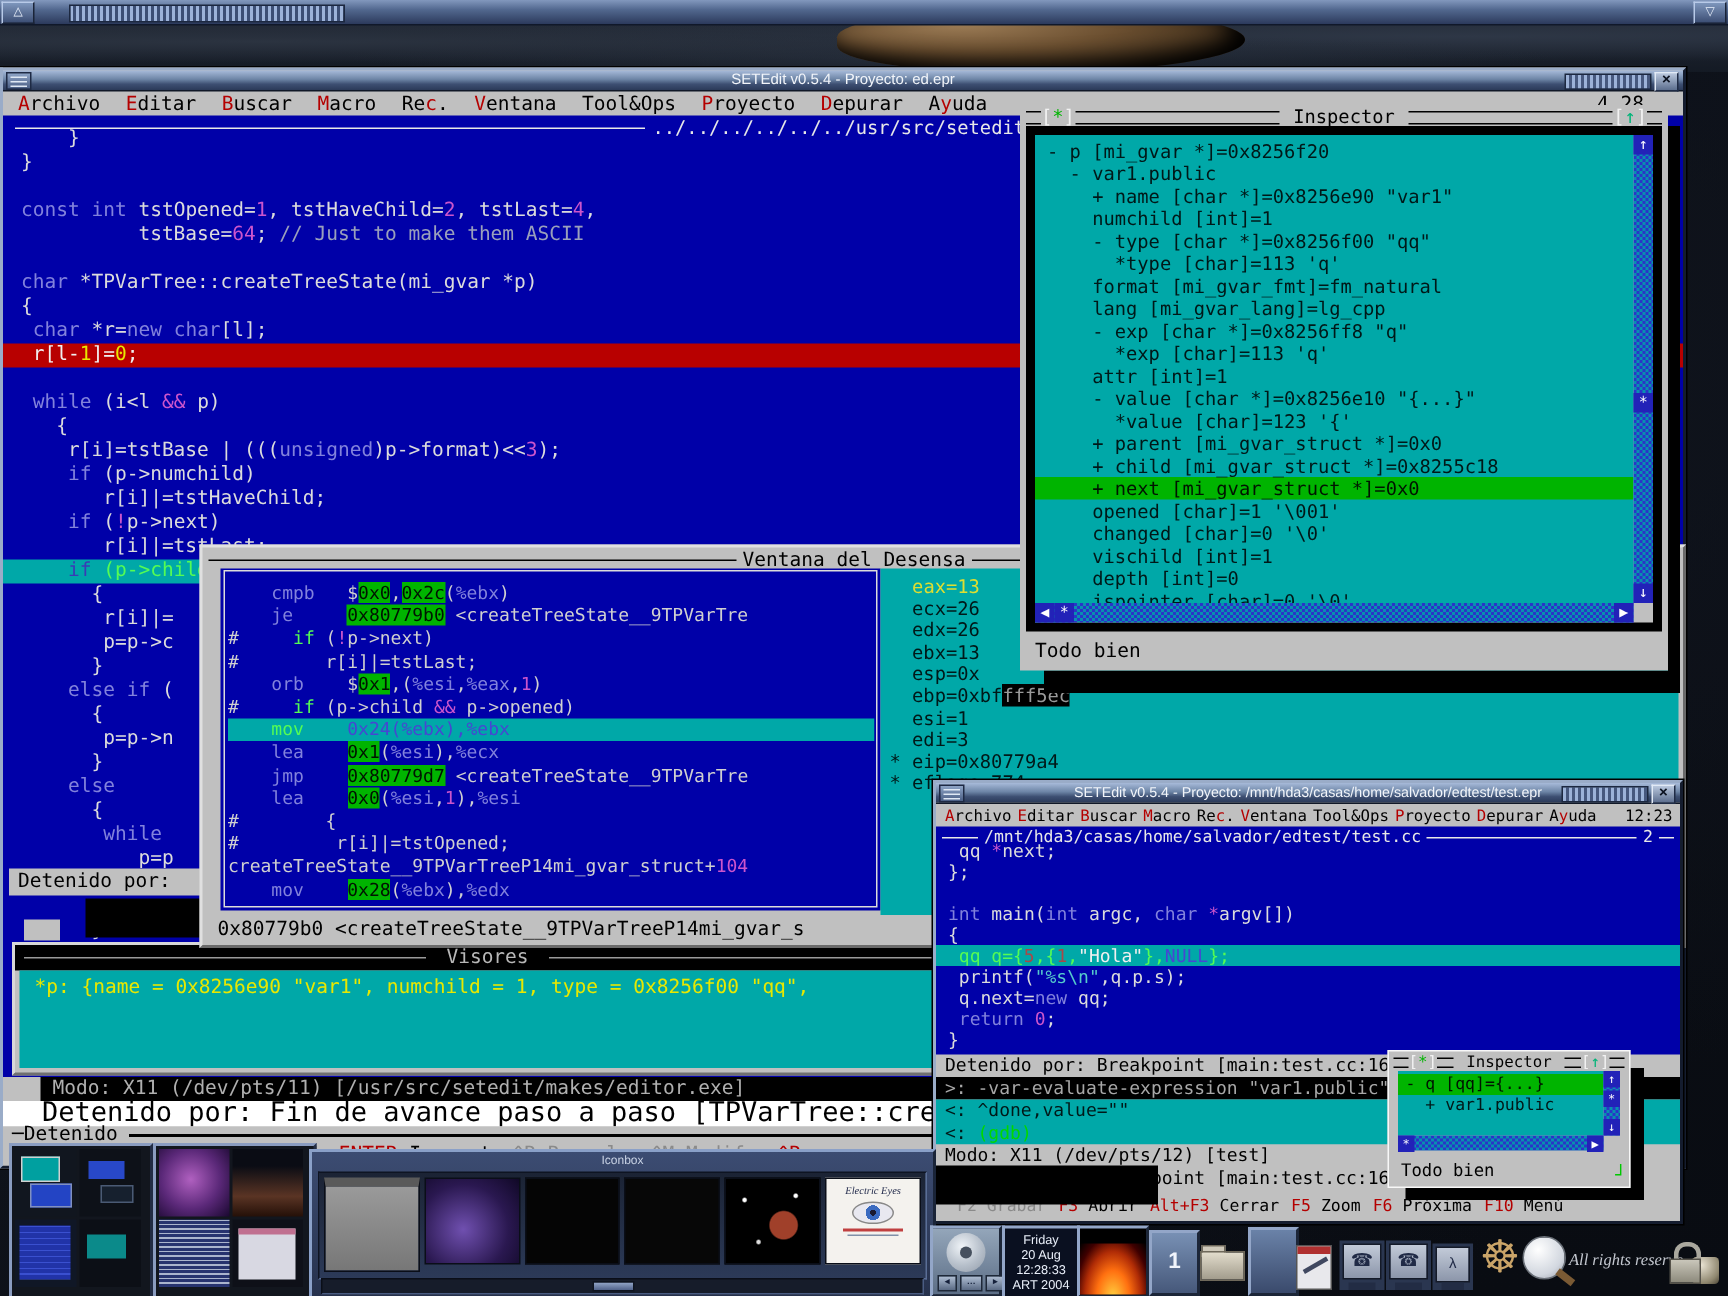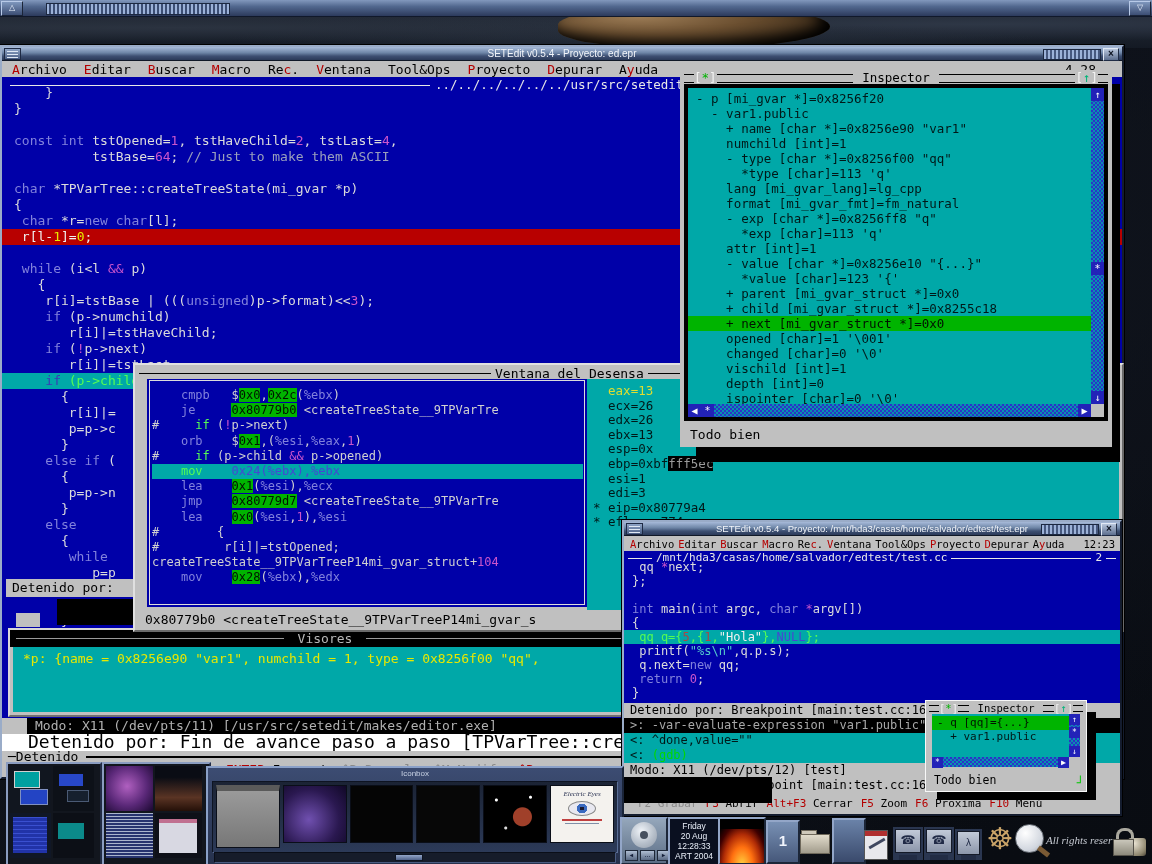--- a/index.html
+++ b/index.html
@@ -152,21 +152,21 @@
     font-family:"DejaVu Sans Mono",monospace;font-size:13px;white-space:pre;}
 
   
   .insp{position:absolute;background:#c0c0c0;}
   .insp .ititle{display:flex;align-items:center;height:14px;padding:0 4px;
     font-family:"DejaVu Sans Mono",monospace;font-size:12.5px;color:#000;}
   .insp .dbl{height:7px;border-top:1px solid #000;border-bottom:1px solid #000;margin-top:2px;}
   .insp .dbl.w1{width:10px;} .insp .dbl.grow{flex:1;}
   .insp .brk{color:#f2f2f2;} .insp .bstar{color:#00b400;} .insp .barr{color:#00b478;}
   .insp .itext{white-space:pre;padding:0 2px;}
-  .iwrap{position:absolute;border:4px solid #000000;}
+  .iwrap{position:absolute;border:6px solid #000000;}
   .ibody{position:absolute;background:#00a8a8;overflow:hidden;color:#001818;
     font-family:"DejaVu Sans Mono",monospace;}
   .vsb{position:absolute;background:repeating-conic-gradient(#2a34c8 0% 25%,#0890b0 0% 50%) 0 0/4px 4px;}
   .hsb{position:absolute;background:repeating-conic-gradient(#2a34c8 0% 25%,#0890b0 0% 50%) 0 0/4px 4px;}
   .sbx{position:absolute;background:#2222b8;color:#fff;text-align:center;
     font-family:"DejaVu Sans Mono",monospace;}
   .istatus{position:absolute;color:#000;font-family:"DejaVu Sans Mono",monospace;white-space:pre;}
   .rszcorner{position:absolute;color:#00c800;font-family:"DejaVu Sans Mono",monospace;}
 
   #ins1{left:680px;top:70px;width:432px;height:377px;z-index:42;}
@@ -401,20 +401,21 @@
       <div class="tla"></div>
       <span>Ventana del Desensa</span>
       <div class="tlb"></div>
     </div>
     <div id="codewin">
       <div class="cframe"></div>
       <div class="acode">
           <div class="ln"><span>    </span><span class="c-mn">cmpb</span><span>   $</span><span class="c-gbg">0x0</span><span>,</span><span class="c-gbg">0x2c</span><span>(</span><span class="c-reg">%ebx</span><span>)</span></div>
           <div class="ln"><span>    </span><span class="c-mn">je</span><span>     </span><span class="c-gbg">0x80779b0</span><span> &lt;createTreeState__9TPVarTre</span></div>
           <div class="ln"><span>#     </span><span class="c-kwg">if</span><span> (</span><span class="c-num">!</span><span>p-&gt;next)</span></div>
+          <div class="ln"><span>#        r[i]|=tstLast;</span></div>
           <div class="ln"><span>    </span><span class="c-mn">orb</span><span>    $</span><span class="c-gbg">0x1</span><span>,(</span><span class="c-reg">%esi</span><span>,</span><span class="c-reg">%eax</span><span>,</span><span class="c-num">1</span><span>)</span></div>
           <div class="ln"><span>#     </span><span class="c-kwg">if</span><span> (p-&gt;child </span><span class="c-num">&amp;&amp;</span><span> p-&gt;opened)</span></div>
           <div class="ln cur"><span>    </span><span class="c-tid">mov</span><span>    </span><span class="c-tbl">0x24(%ebx),%ebx</span></div>
           <div class="ln"><span>    </span><span class="c-mn">lea</span><span>    </span><span class="c-gbg">0x1</span><span>(</span><span class="c-reg">%esi</span><span>),</span><span class="c-reg">%ecx</span></div>
           <div class="ln"><span>    </span><span class="c-mn">jmp</span><span>    </span><span class="c-gbg">0x80779d7</span><span> &lt;createTreeState__9TPVarTre</span></div>
           <div class="ln"><span>    </span><span class="c-mn">lea</span><span>    </span><span class="c-gbg">0x0</span><span>(</span><span class="c-reg">%esi</span><span>,</span><span class="c-num">1</span><span>),</span><span class="c-reg">%esi</span></div>
           <div class="ln"><span>#        {</span></div>
           <div class="ln"><span>#         r[i]|=tstOpened;</span></div>
           <div class="ln"><span>createTreeState__9TPVarTreeP14mi_gvar_struct+</span><span class="c-num">104</span></div>
           <div class="ln"><span>    </span><span class="c-mn">mov</span><span>    </span><span class="c-gbg">0x28</span><span>(</span><span class="c-reg">%ebx</span><span>),</span><span class="c-reg">%edx</span></div>
@@ -453,22 +454,22 @@
       <div class="dbl w1"></div>
     </div>
     <div class="iwrap">
       <div class="ibody">
           <div class="ln"><span>- p [mi_gvar *]=0x8256f20</span></div>
           <div class="ln"><span>  - var1.public</span></div>
           <div class="ln"><span>    + name [char *]=0x8256e90 "var1"</span></div>
           <div class="ln"><span>    numchild [int]=1</span></div>
           <div class="ln"><span>    - type [char *]=0x8256f00 "qq"</span></div>
           <div class="ln"><span>      *type [char]=113 'q'</span></div>
+          <div class="ln"><span>    format [mi_gvar_fmt]=fm_natural</span></div>
           <div class="ln"><span>    lang [mi_gvar_lang]=lg_cpp</span></div>
-          <div class="ln"><span>    format [mi_gvar_fmt]=fm_natural</span></div>
           <div class="ln"><span>    - exp [char *]=0x8256ff8 "q"</span></div>
           <div class="ln"><span>      *exp [char]=113 'q'</span></div>
           <div class="ln"><span>    attr [int]=1</span></div>
           <div class="ln"><span>    - value [char *]=0x8256e10 "{...}"</span></div>
           <div class="ln"><span>      *value [char]=123 '{'</span></div>
           <div class="ln"><span>    + parent [mi_gvar_struct *]=0x0</span></div>
           <div class="ln"><span>    + child [mi_gvar_struct *]=0x8255c18</span></div>
           <div class="ln sel"><span>    + next [mi_gvar_struct *]=0x0</span></div>
           <div class="ln"><span>    opened [char]=1 '\001'</span></div>
           <div class="ln"><span>    changed [char]=0 '\0'</span></div>

